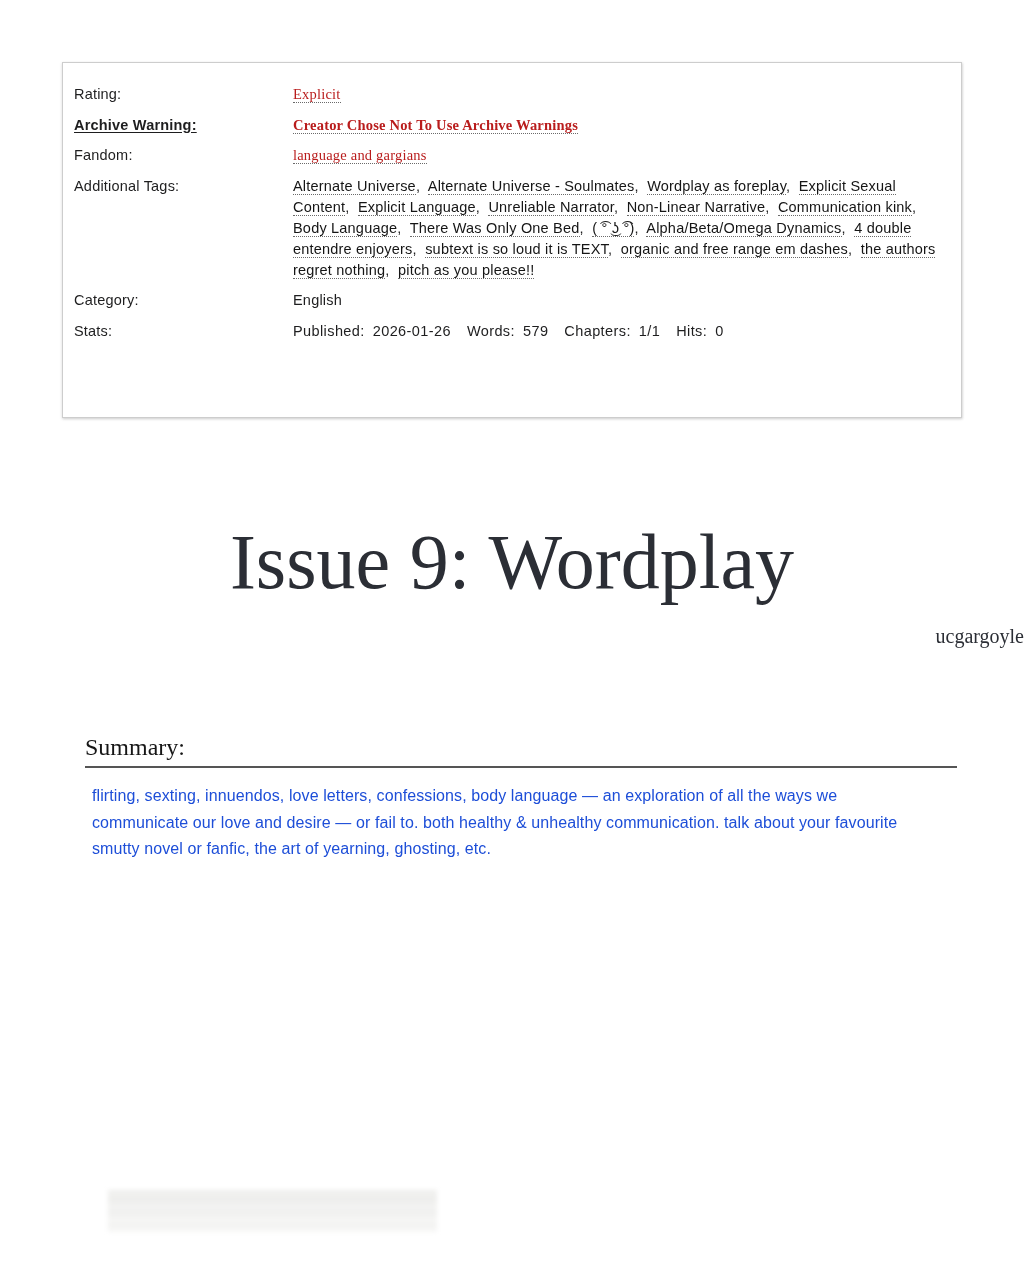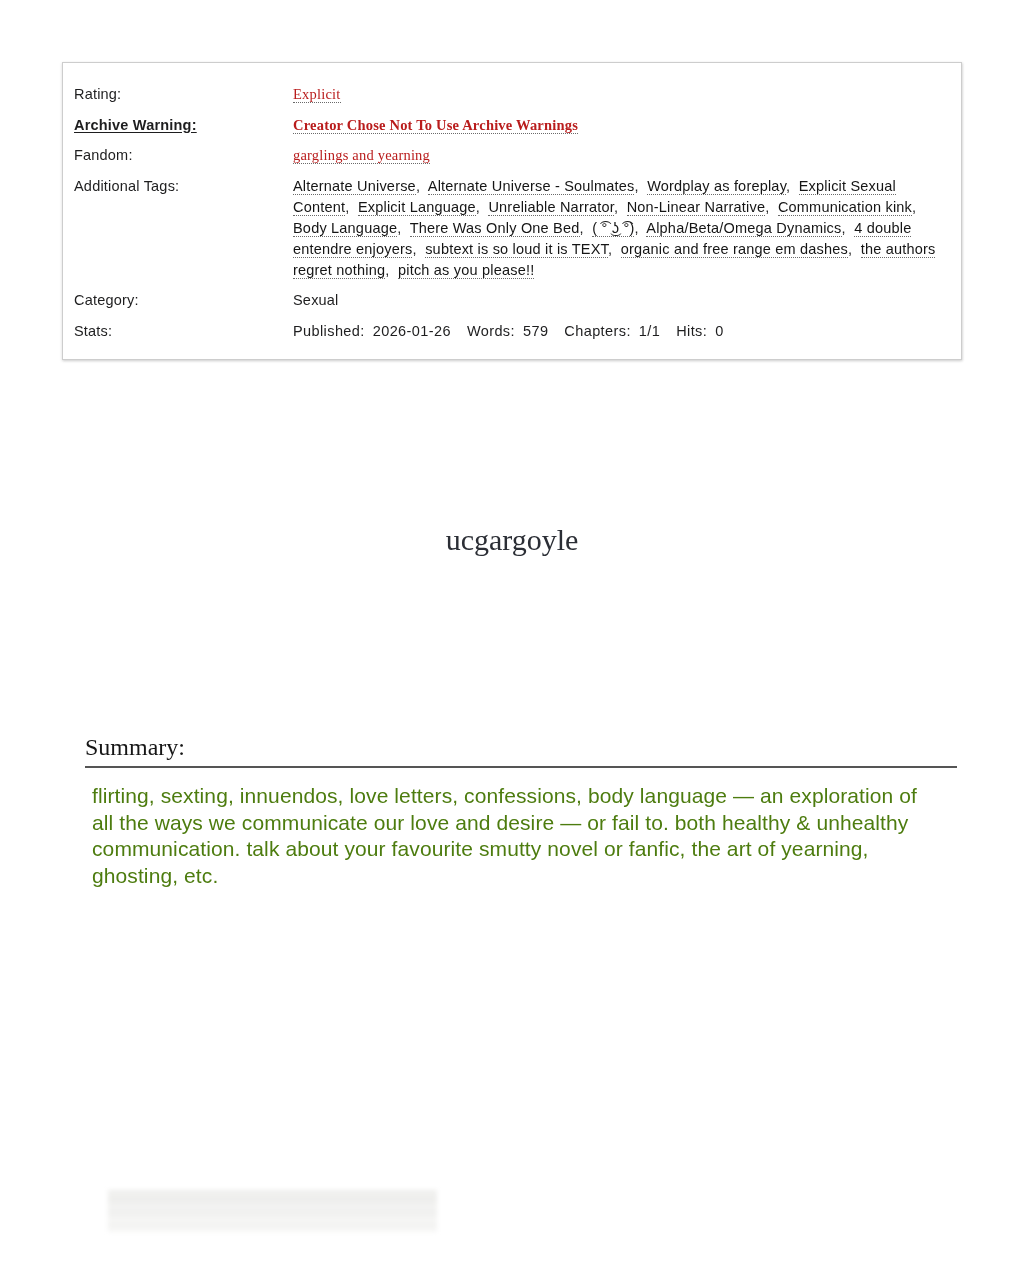--- a/index.html
+++ b/index.html
@@ -10,21 +10,21 @@
     font-family: "Liberation Sans", sans-serif;
     color: #1e1e1f;
     overflow: hidden;
     position: relative;
   }
 
   
   .work-meta-box {
     position: absolute;
     left: 62px; top: 62px;
-    width: 900px; height: 298px;
+    width: 900px; height: 356px;
     background: #ffffff;
     border: 1px solid #cdcdcd;
     box-shadow: 0 1px 3px rgba(0,0,0,0.14), 1px 1px 2px rgba(0,0,0,0.08);
     padding: 21px 12px 0 11px;
   }
   .meta-row {
     display: flex;
     align-items: flex-start;
     margin-bottom: 9.5px;
     font-size: 14.5px;
@@ -73,23 +73,24 @@
   .work-title {
     margin: 0;
     font-family: "Liberation Serif", serif;
     font-weight: normal;
     font-size: 78px;
     line-height: 96px;
   }
   .work-author {
     margin-top: 8px;
     font-family: "Liberation Serif", serif;
-    font-size: 30px;
+    font-size: 20px;
     line-height: 36px;
     color: #2b2e35;
+    text-align: right;
   }
 
   
   .summary-module {
     position: absolute;
     left: 85px; top: 734px;
     width: 872px;
   }
   .summary-heading {
     margin: 0;
@@ -97,24 +98,24 @@
     font-weight: normal;
     font-size: 24px;
     line-height: 26px;
     color: #161616;
     padding-bottom: 6px;
     border-bottom: 2px solid #555555;
   }
   .summary-text {
     margin: 15px 0 4px 7px;
     width: 846px;
-    font-size: 21px;
+    font-size: 16px;
     line-height: 26.5px;
     letter-spacing: 0.1px;
-    color: #4d7c0f;
+    color: #1d4ed8;
   }
 
   
   .faded-preview {
     position: absolute;
     left: 108px; top: 1190px;
     width: 329px; height: 42px;
     background:
       repeating-linear-gradient(180deg,
         rgba(60,60,55,0.05) 0px, rgba(60,60,55,0.01) 4px,
@@ -139,46 +140,47 @@
     <div class="meta-label warning-label">Archive Warning:</div>
     <div class="meta-value">
       <a class="meta-link bold">Creator Chose Not To Use Archive Warnings</a>
     </div>
   </div>
 
 
   <div class="meta-row">
     <div class="meta-label">Fandom:</div>
     <div class="meta-value">
-      <a class="meta-link">garglings and yearning</a>
+      <a class="meta-link">language and gargians</a>
     </div>
   </div>
 
   <div class="meta-row">
     <div class="meta-label">Additional Tags:</div>
     <div class="meta-value">
       <span class="tags-list"><a class="tag-link">Alternate Universe</a><span class="tag-sep">,&nbsp; </span><a class="tag-link">Alternate Universe - Soulmates</a><span class="tag-sep">,&nbsp; </span><a class="tag-link">Wordplay as foreplay</a><span class="tag-sep">,&nbsp; </span><a class="tag-link">Explicit Sexual Content</a><span class="tag-sep">,&nbsp; </span><a class="tag-link">Explicit Language</a><span class="tag-sep">,&nbsp; </span><a class="tag-link">Unreliable Narrator</a><span class="tag-sep">,&nbsp; </span><a class="tag-link">Non-Linear Narrative</a><span class="tag-sep">,&nbsp; </span><a class="tag-link">Communication kink</a><span class="tag-sep">,&nbsp; </span><a class="tag-link">Body Language</a><span class="tag-sep">,&nbsp; </span><a class="tag-link">There Was Only One Bed</a><span class="tag-sep">,&nbsp; </span><a class="tag-link">( ͡° ͜ʖ ͡°)</a><span class="tag-sep">,&nbsp; </span><a class="tag-link">Alpha/Beta/Omega Dynamics</a><span class="tag-sep">,&nbsp; </span><a class="tag-link">4 double entendre enjoyers</a><span class="tag-sep">,&nbsp; </span><a class="tag-link">subtext is so loud it is TEXT</a><span class="tag-sep">,&nbsp; </span><a class="tag-link">organic and free range em dashes</a><span class="tag-sep">,&nbsp; </span><a class="tag-link">the authors regret nothing</a><span class="tag-sep">,&nbsp; </span><a class="tag-link">pitch as you please!!</a></span>
     </div>
   </div>
 
   <div class="meta-row">
     <div class="meta-label">Category:</div>
-    <div class="meta-value">Sexual</div>
+    <div class="meta-value">English</div>
   </div>
 
   <div class="meta-row">
     <div class="meta-label">Stats:</div>
     <div class="meta-value">
       <span class="stats-list"><span class="stat-item"><span class="stat-label">Published:</span><span class="stat-value">2026-01-26</span></span><span class="stat-item"><span class="stat-label">Words:</span><span class="stat-value">579</span></span><span class="stat-item"><span class="stat-label">Chapters:</span><span class="stat-value">1/1</span></span><span class="stat-item"><span class="stat-label">Hits:</span><span class="stat-value">0</span></span></span>
     </div>
   </div>
 
 </div>
 
 <div class="title-block">
+  <h1 class="work-title">Issue 9: Wordplay</h1>
   <div class="work-author">ucgargoyle</div>
 </div>
 
 <div class="summary-module">
   <h2 class="summary-heading">Summary:</h2>
   <p class="summary-text">flirting, sexting, innuendos, love letters, confessions, body language — an exploration of all the ways we communicate our love and desire — or fail to. both healthy &amp; unhealthy communication. talk about your favourite smutty novel or fanfic, the art of yearning, ghosting, etc.</p>
 </div>
 
 <div class="faded-preview"></div>
 

